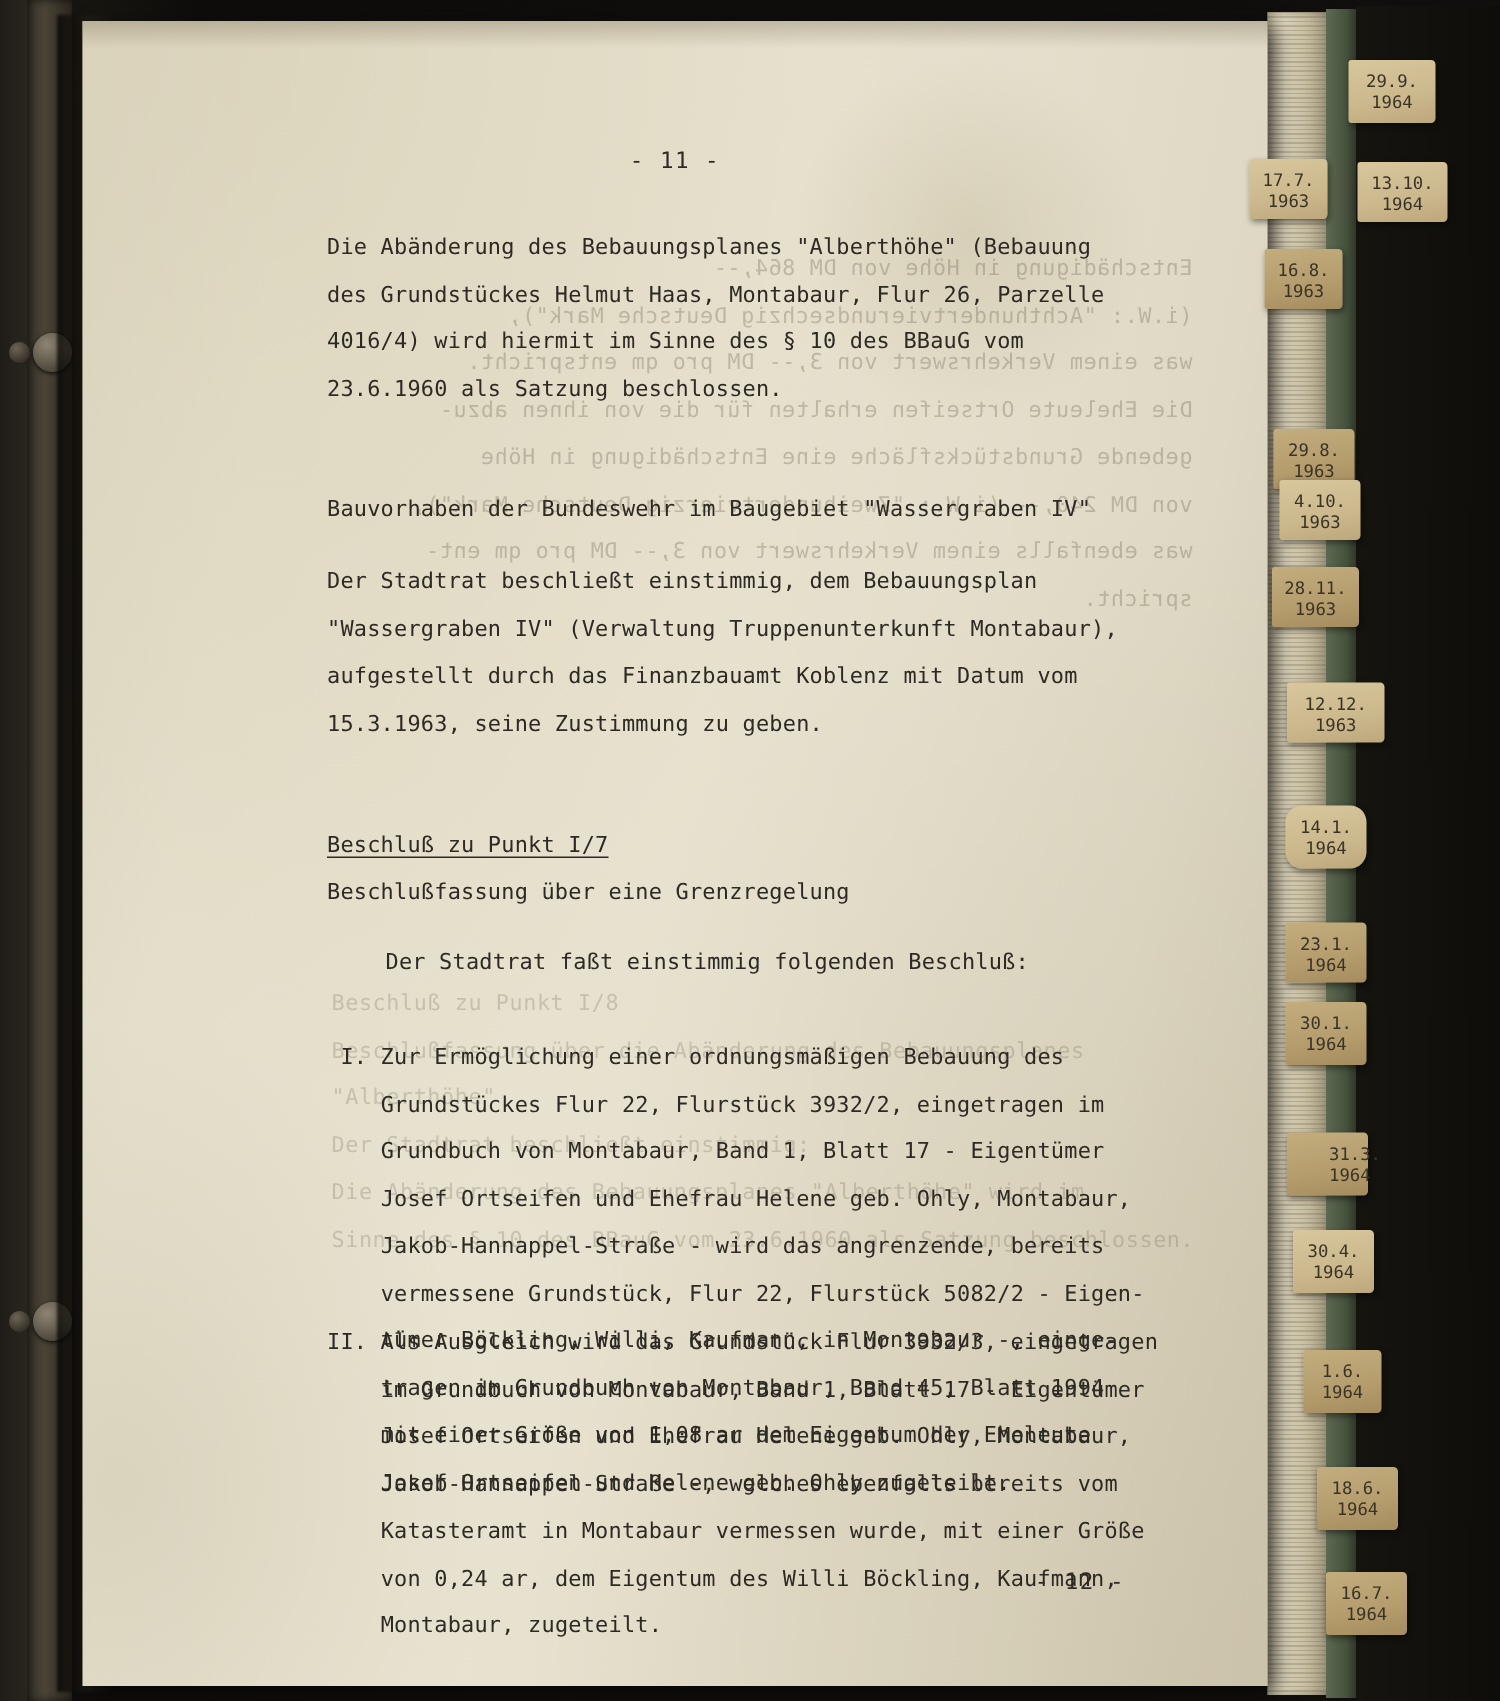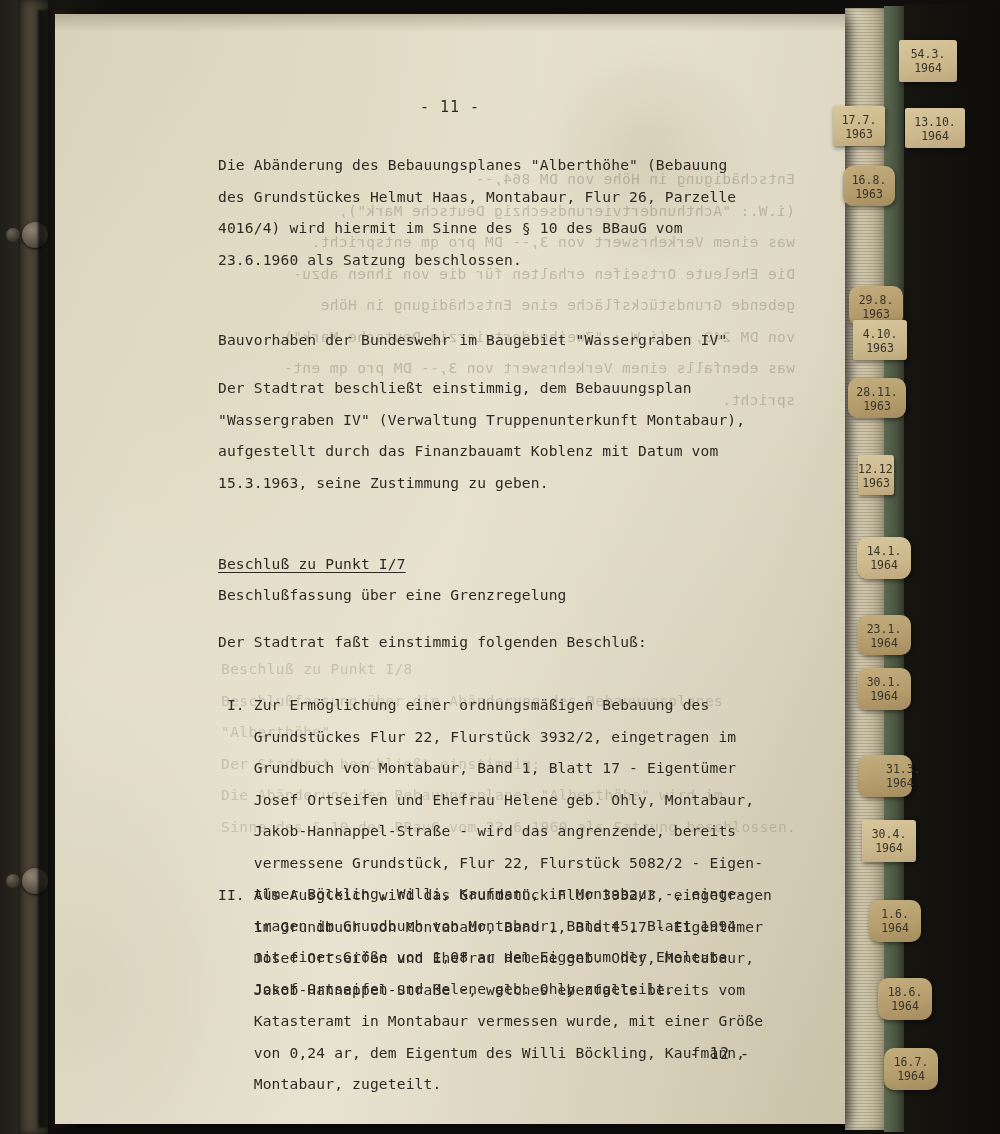--- a/index.html
+++ b/index.html
@@ -127,21 +127,21 @@
     text-align: right; padding-right: 95px; font-size: 15px; letter-spacing: 1px;
   }
   .block { position: absolute; left: 163px; width: 620px; white-space: pre-wrap; }
   .heading { text-decoration: underline; text-underline-offset: 3px; }
   .b1 { top: 135px; }
   .b2 { top: 280px; }
   .b3 { top: 310px; }
   .b4 { top: 358px; }
   .b5 { top: 534px; }
   .b6 { top: 565px; }
-  .b7 { top: 612px; }
+  .b7 { top: 612px; margin-left: 39px; }
   .item { position: absolute; left: 163px; width: 625px; white-space: pre-wrap; }
   .i1 { top: 675px; }
   .i2 { top: 865px; }
 
   
   .foreedge {
     position: absolute; left: 845px; top: 8px; width: 40px; height: 1122px;
     background:
       repeating-linear-gradient(180deg,
         rgba(120,106,78,.30) 0px, rgba(120,106,78,.30) 1px,
@@ -165,21 +165,21 @@
     color: #3a3326;
     font-family: "DejaVu Sans Mono", monospace;
     font-size: 11.5px;
     line-height: 14px;
     text-align: center;
     padding-top: 7px;
     box-shadow: 1px 2px 4px rgba(0,0,0,.45);
     border-radius: 2px 3px 3px 2px;
   }
   .tab .l2 { display: block; }
-  .tab.shade-dark { background: linear-gradient(170deg,#c3ad7d 0%, #b49c6d 60%, #a48c5e 100%); border-radius: 10px; }
+  .tab.shade-dark { background: linear-gradient(170deg,#c3ad7d 0%, #b49c6d 60%, #a48c5e 100%); }
   .tab.shade-light { background: linear-gradient(170deg,#d8c69d 0%, #cbb88c 60%, #bda87c 100%); }
 </style>
 </head>
 <body>
 
 <div id="scan">
 
   <div class="backdrop"></div>
 
   <div class="binder-outer"></div>
@@ -248,21 +248,21 @@
     Jakob-Hannappel-Straße -, welches ebenfalls bereits vom
     Katasteramt in Montabaur vermessen wurde, mit einer Größe
     von 0,24 ar, dem Eigentum des Willi Böckling, Kaufmann,
     Montabaur, zugeteilt.</div>
 
       <div class="pageno-bottom">- 12 -</div>
     </div>
   </div>
 
   <div class="tab shade-light" style="left:899px; top:40px; width:58px; height:42px;">
-    <span>54.3.</span>
+    <span>29.9.</span>
     <span class="l2">1964</span>
   </div>
 
   <div class="tab shade-light" style="left:833px; top:106px; width:52px; height:40px;">
     <span>17.7.</span>
     <span class="l2">1963</span>
   </div>
 
   <div class="tab shade-light" style="left:905px; top:108px; width:60px; height:40px;">
     <span>13.10.</span>
@@ -282,21 +282,21 @@
   <div class="tab shade-light" style="left:853px; top:320px; width:54px; height:40px;">
     <span>4.10.</span>
     <span class="l2">1963</span>
   </div>
 
   <div class="tab shade-dark" style="left:848px; top:378px; width:58px; height:40px;">
     <span>28.11.</span>
     <span class="l2">1963</span>
   </div>
 
-  <div class="tab shade-light" style="left:858px; top:455px; width:36px; height:40px;">
+  <div class="tab shade-light" style="left:858px; top:455px; width:65px; height:40px;">
     <span>12.12.</span>
     <span class="l2">1963</span>
   </div>
 
   <div class="tab shade-light" style="left:857px; top:537px; width:54px; height:42px;border-radius:11px;">
     <span>14.1.</span>
     <span class="l2">1964</span>
   </div>
 
   <div class="tab shade-dark" style="left:857px; top:615px; width:54px; height:40px;">

